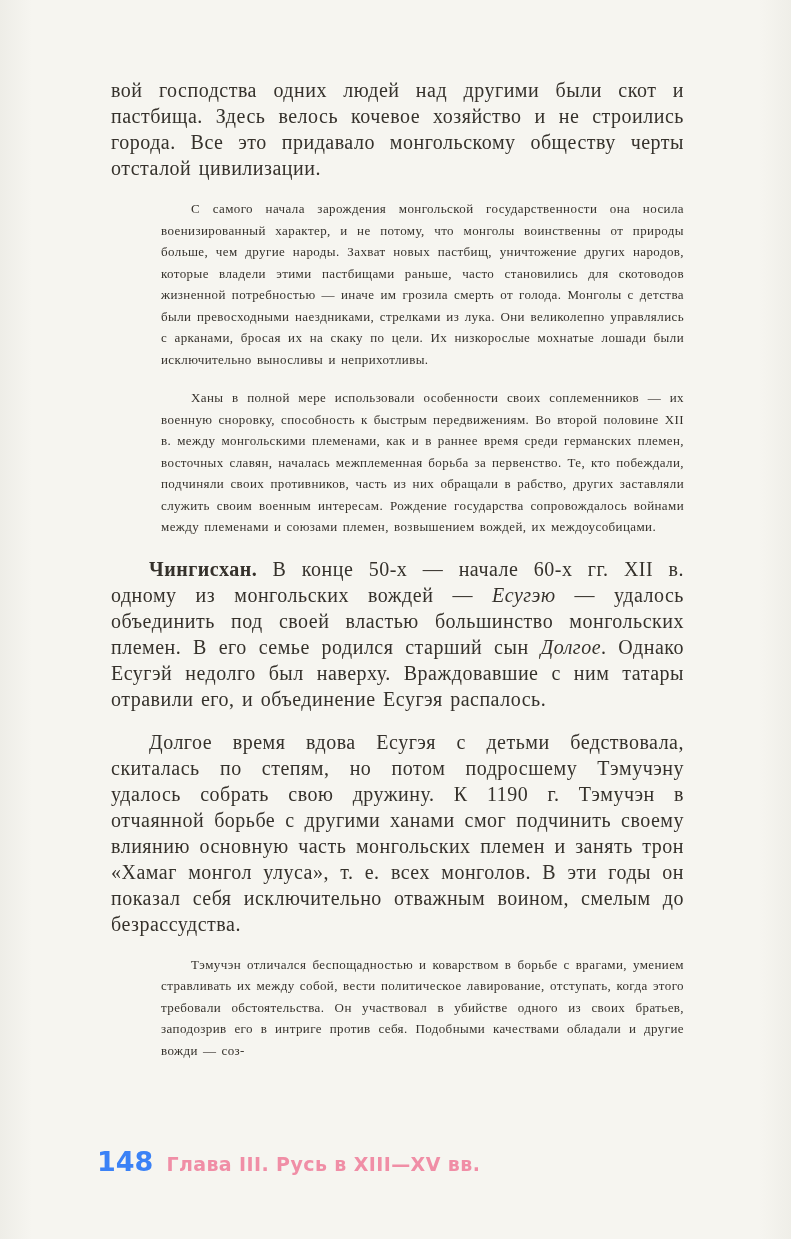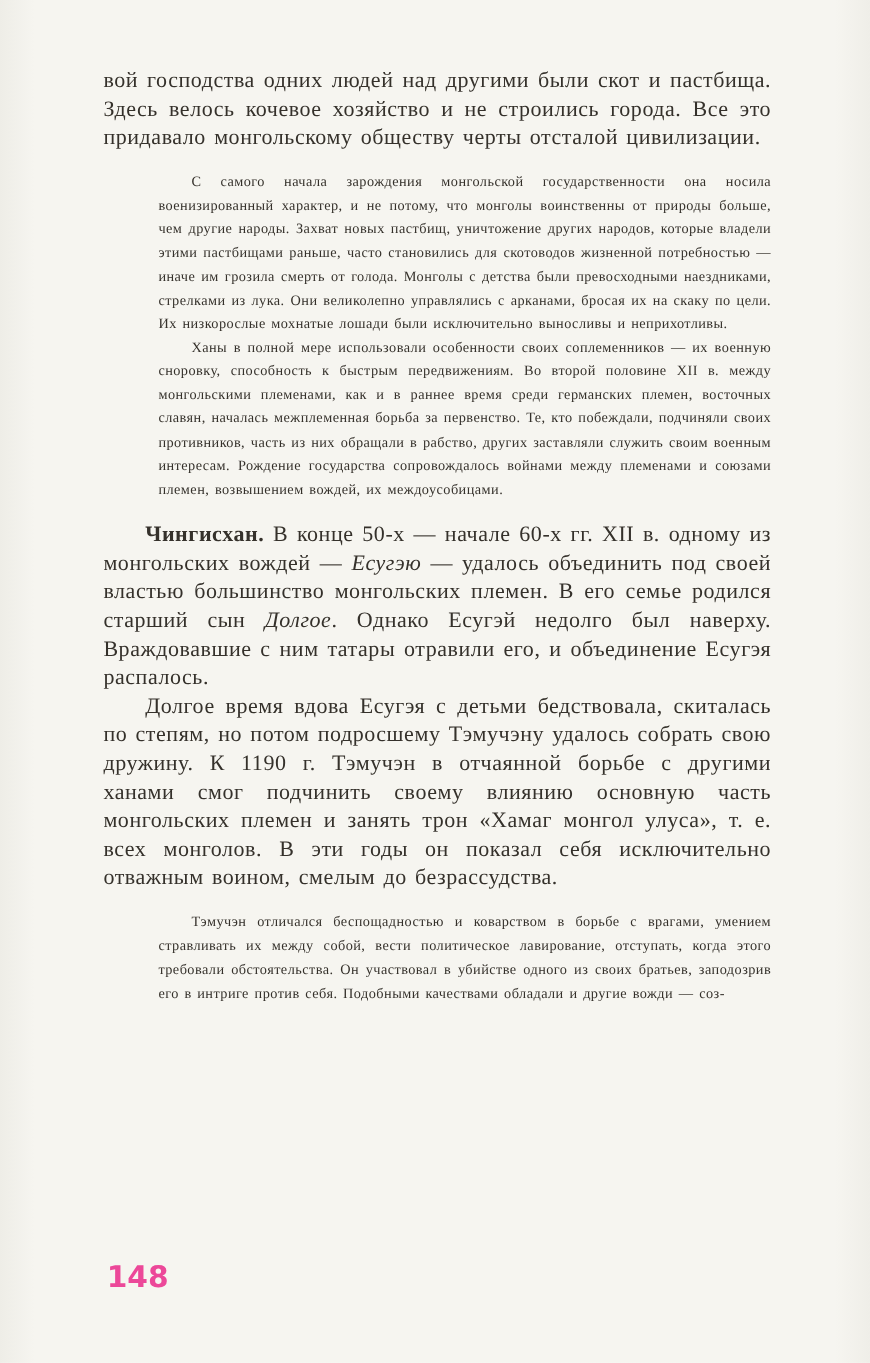--- a/index.html
+++ b/index.html
@@ -14,21 +14,21 @@
     font-family: "Liberation Serif", "DejaVu Serif", serif;
     color: #35312b;
   }
   .page {
     position: relative;
     width: 791px;
     height: 1239px;
     box-sizing: border-box;
     padding: 60px 90px 0 94px;
   }
-  p { margin: 0; }
+  p { margin: 17px; }
   .main {
     font-size: 20px;
     line-height: 26px;
     letter-spacing: 0.5px;
     word-spacing: 2px;
     text-align: justify;
   }
   .main.indent { text-indent: 38px; }
   .excerpt {
     margin: 16px 0 18px 50px;
@@ -50,21 +50,21 @@
     top: 1146px;
     display: flex;
     align-items: baseline;
     gap: 13px;
     white-space: nowrap;
   }
   .pagenum {
     font-family: "DejaVu Sans", "Liberation Sans", sans-serif;
     font-weight: bold;
     font-size: 27px;
-    color: #ec4899;
+    color: #3b82f6;
   }
   .chapter {
     font-family: "DejaVu Sans", "Liberation Sans", sans-serif;
     font-weight: bold;
     font-size: 19px;
     letter-spacing: 0.4px;
     color: #f informal08ea6;
     color: #f08ea6;
   }
 </style>
@@ -83,15 +83,16 @@
   <p class="main indent"><b>Чингисхан.</b><span> В конце 50-х — начале 60-х гг. XII в. одному из монгольских вождей — </span><i>Есугэю</i><span> — удалось объединить под своей властью большинство монгольских племен. В его семье родился старший сын </span><i>Долгое</i><span>. Однако Есугэй недолго был наверху. Враждовавшие с ним татары отравили его, и объединение Есугэя распалось.</span></p>
 
   <p class="main indent">Долгое время вдова Есугэя с детьми бедствовала, скиталась по степям, но потом подросшему Тэмучэну удалось собрать свою дружину. К 1190 г. Тэмучэн в отчаянной борьбе с другими ханами смог подчинить своему влиянию основную часть монгольских племен и занять трон «Хамаг монгол улуса», т. е. всех монголов. В эти годы он показал себя исключительно отважным воином, смелым до безрассудства.</p>
 
   <div class="excerpt second">
     <p class="ex">Тэмучэн отличался беспощадностью и коварством в борьбе с врагами, умением стравливать их между собой, вести политическое лавирование, отступать, когда этого требовали обстоятельства. Он участвовал в убийстве одного из своих братьев, заподозрив его в интриге против себя. Подобными качествами обладали и другие вожди — соз-</p>
   </div>
 
   <div class="footer">
     <span class="pagenum">148</span>
+    <span class="chapter">Глава III. Русь в XIII—XV вв.</span>
   </div>
 
 </div>
 
 </body></html>

